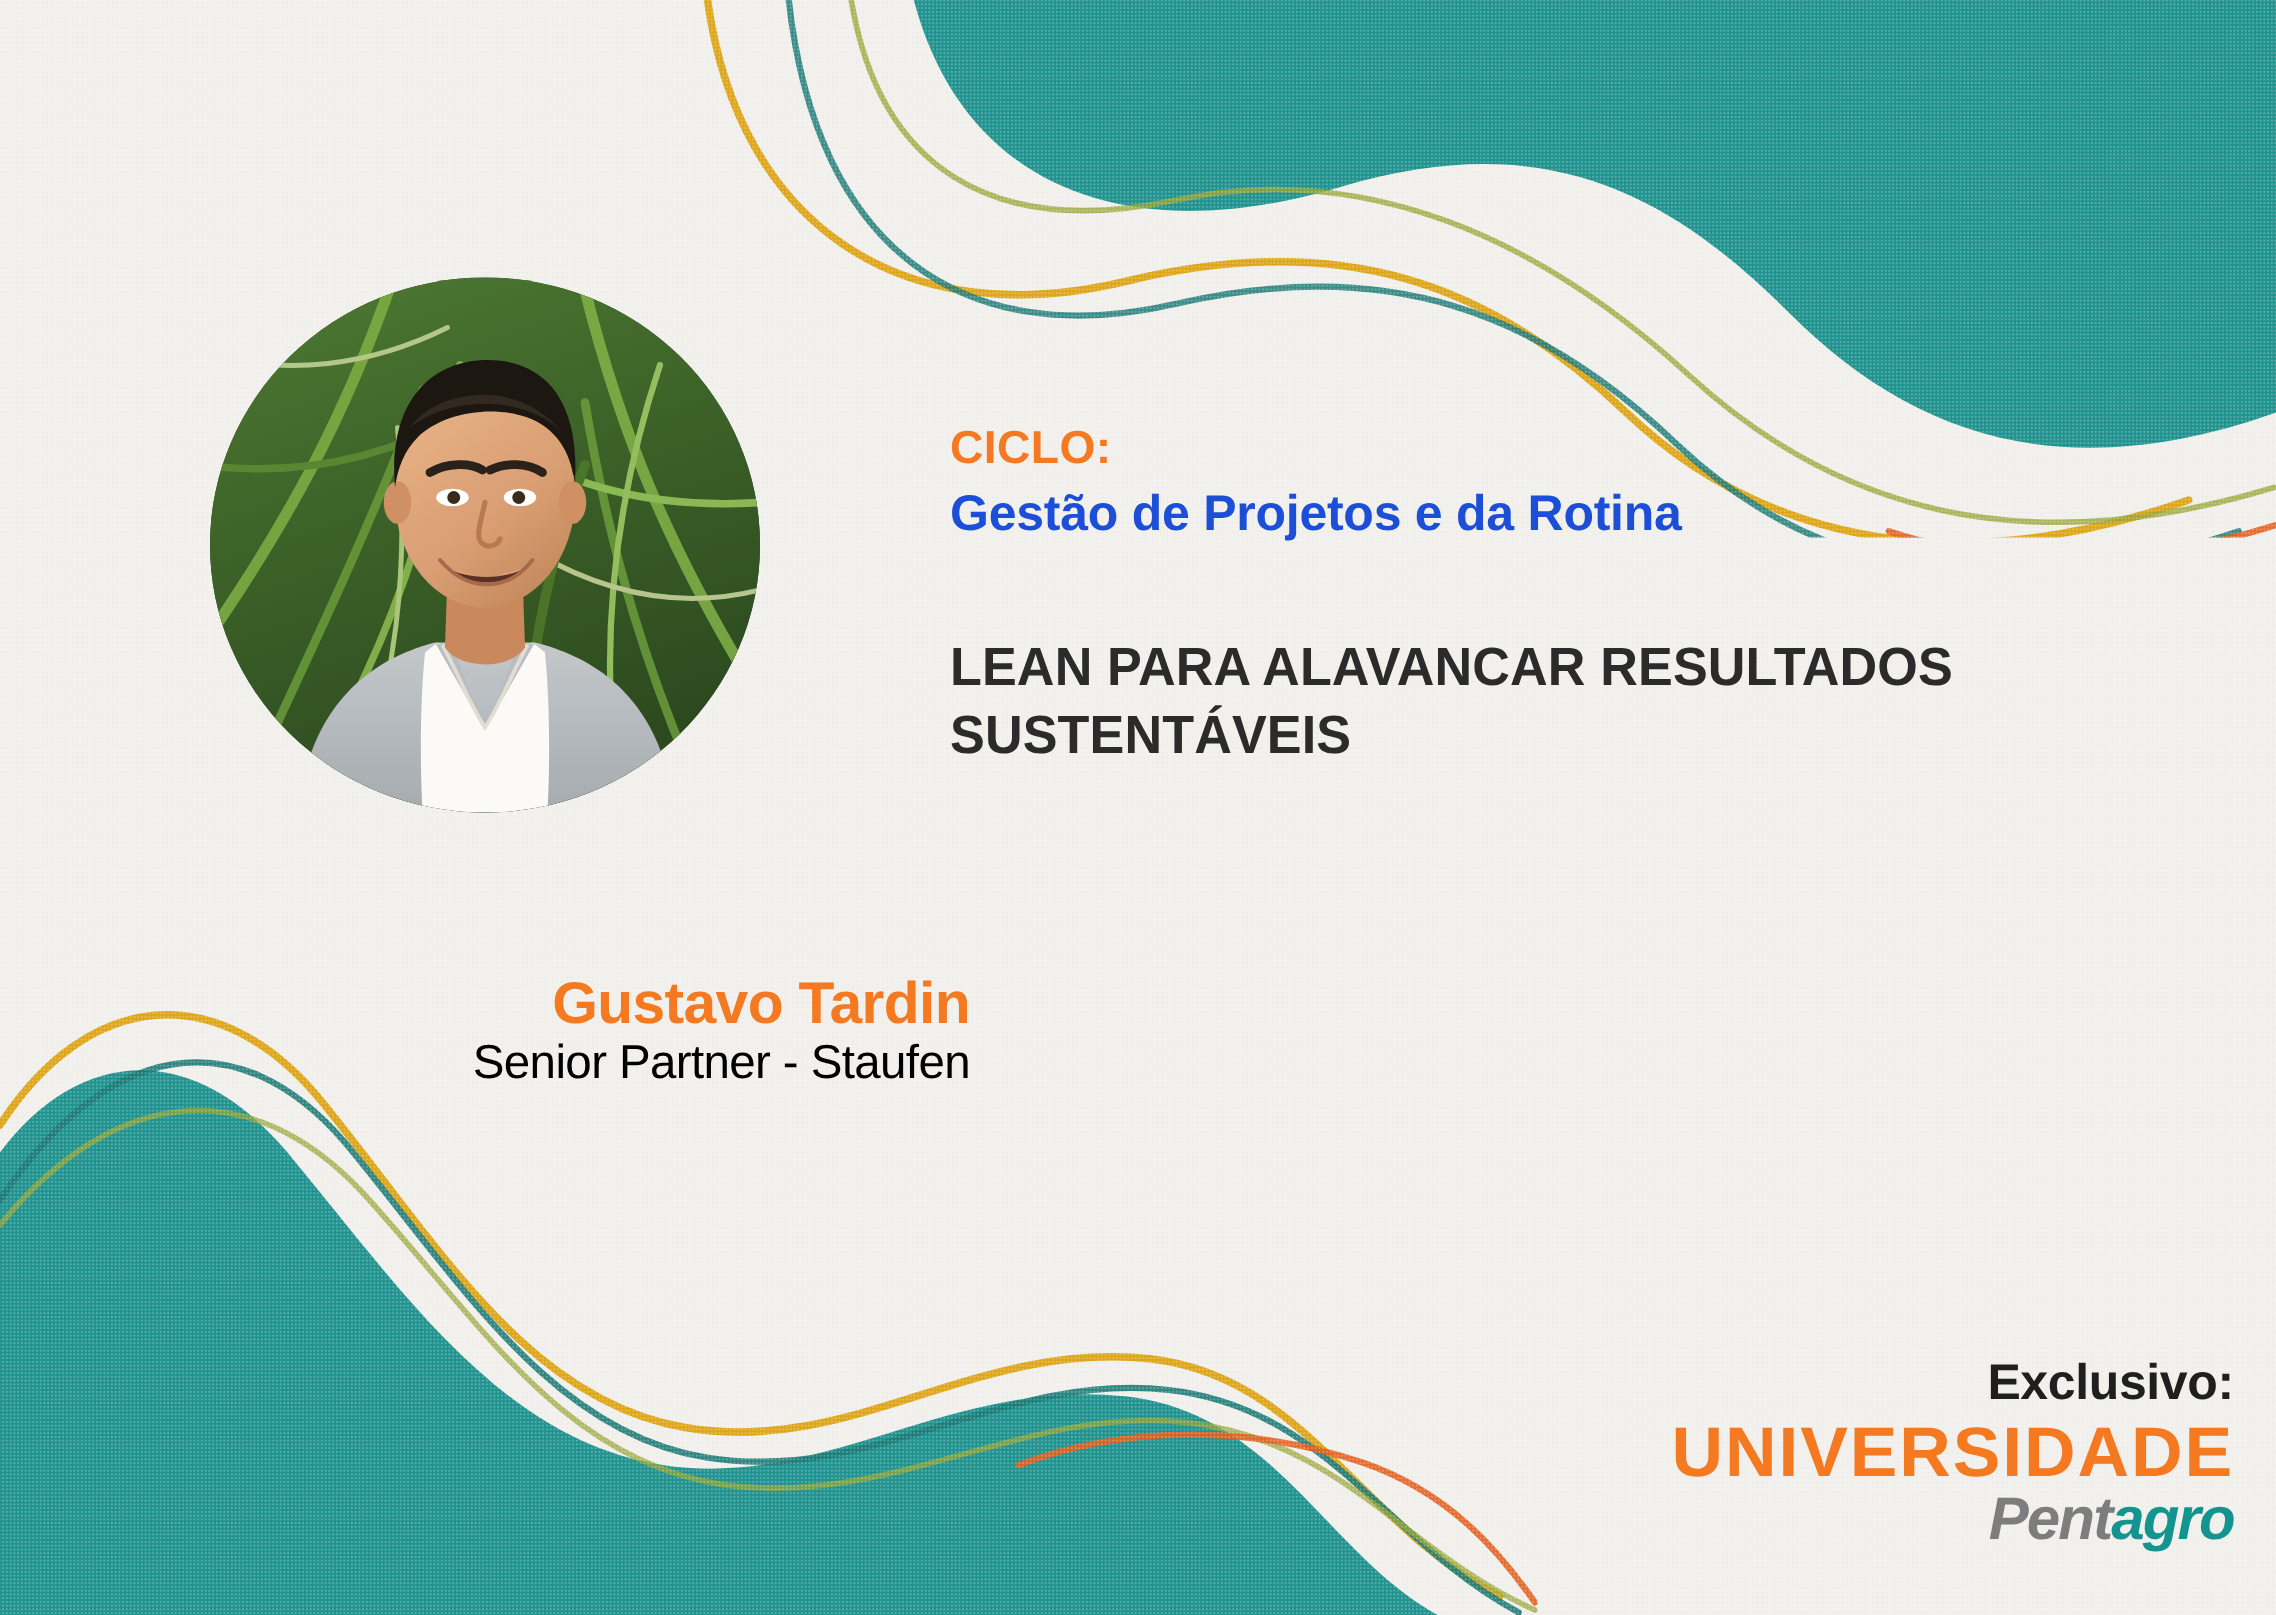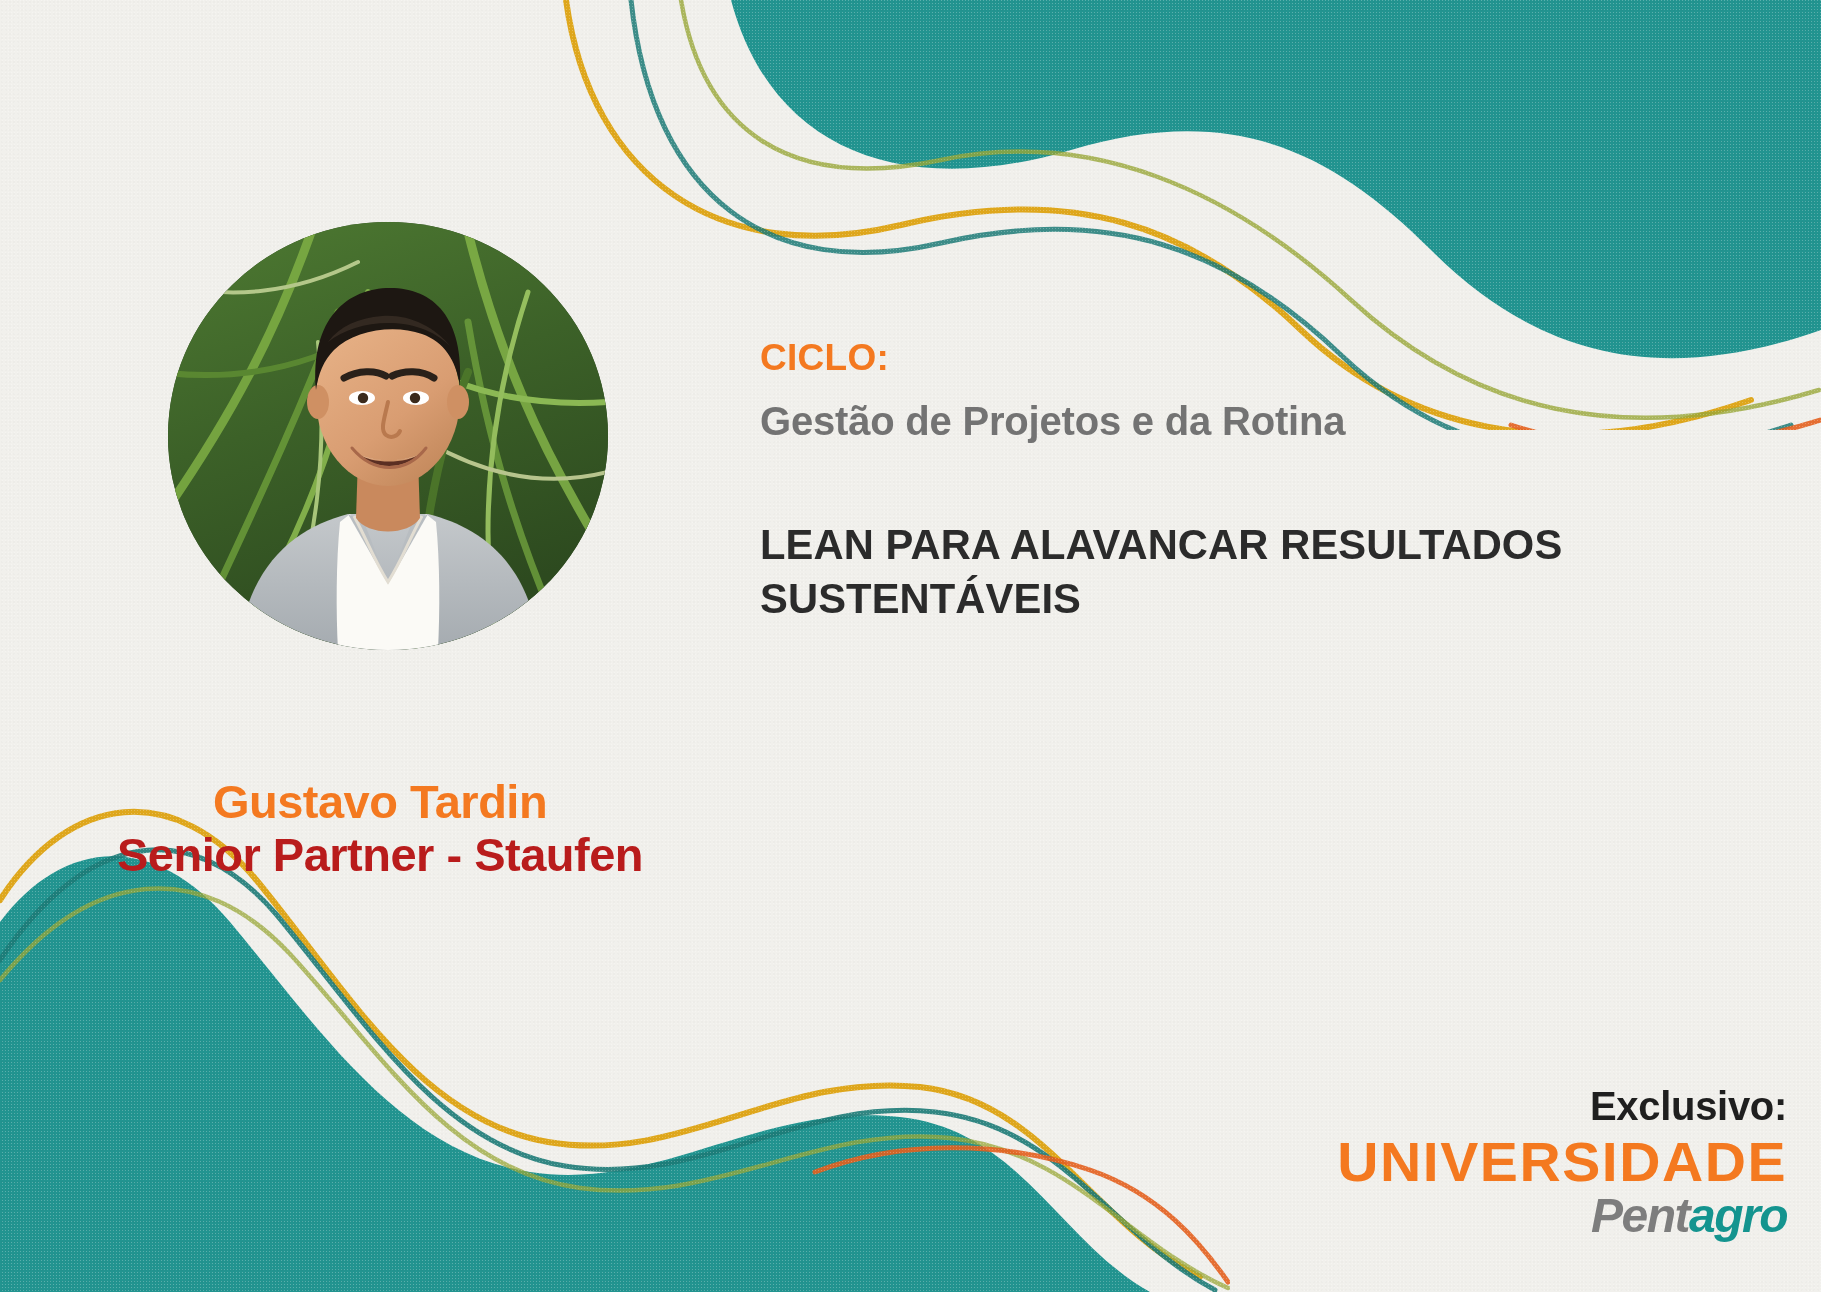--- a/index.html
+++ b/index.html
@@ -66,37 +66,37 @@
     height: 428px;
     border-radius: 50%;
     overflow: hidden;
     background: #2e4a22;
   }
   #avatar svg { display: block; width: 100%; height: 100%; }
 
   
   #speaker {
     position: absolute;
-    left: 0;
+    left: 16px;
     top: 776px;
     width: 760px;
-    text-align: center;
+    text-align: right;
     z-index: 4;
   }
   #speaker-name {
     font-size: 47px;
     font-weight: bold;
     color: #f47920;
     letter-spacing: -0.5px;
     line-height: 1.12;
   }
   #speaker-role {
-    font-size: 47px;
-    font-weight: bold;
-    color: #b91c1c;
+    font-size: 38px;
+    font-weight: normal;
+    color: #000000;
     letter-spacing: -0.5px;
     line-height: 1.12;
   }
 
   
   #copy {
     position: absolute;
     left: 760px;
     top: 335px;
     width: 1020px;
@@ -105,24 +105,24 @@
   #eyebrow {
     font-size: 37px;
     font-weight: bold;
     color: #f47920;
     letter-spacing: 0.3px;
     line-height: 1.25;
   }
   #subject {
     font-size: 40px;
     font-weight: bold;
-    color: #737373;
+    color: #1d4ed8;
     letter-spacing: -0.2px;
     line-height: 1.3;
-    margin-top: 14px;
+    margin-top: 4px;
   }
   #headline {
     font-size: 43px;
     font-weight: bold;
     color: #2b2b2b;
     letter-spacing: 0.1px;
     line-height: 1.26;
     margin-top: 70px;
     transform: scaleX(0.97);
     transform-origin: left center;

